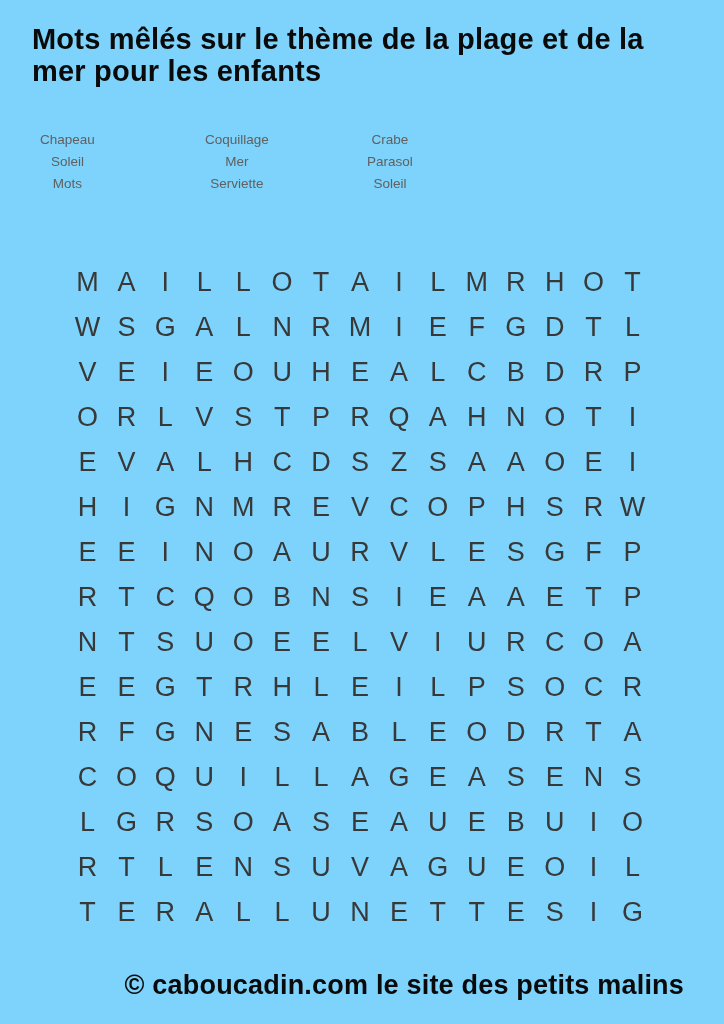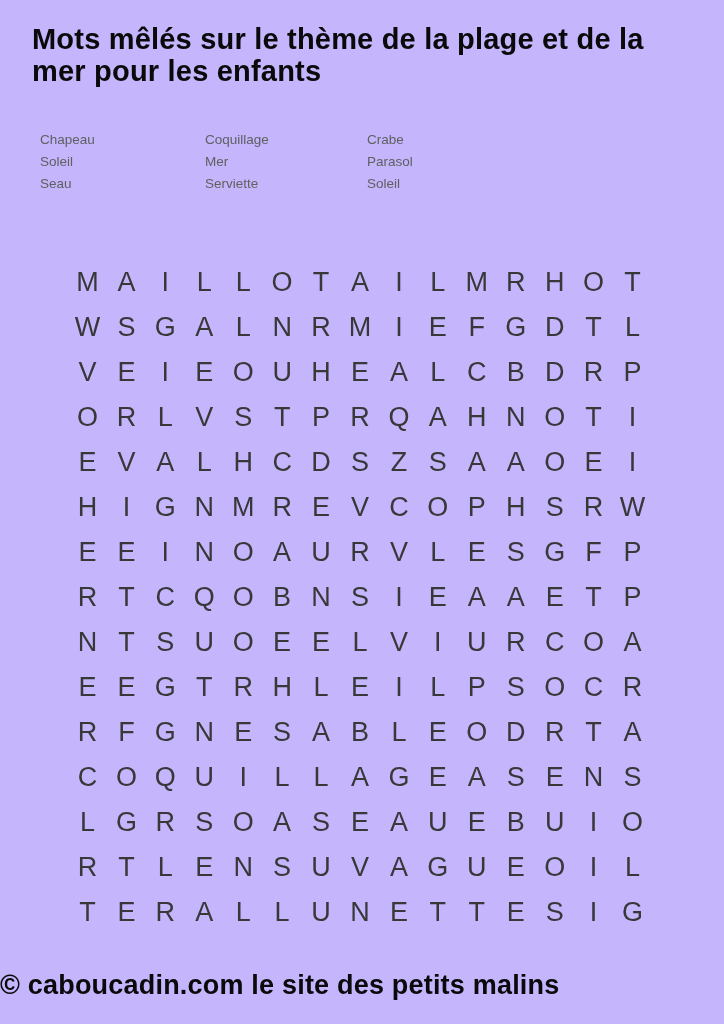--- a/index.html
+++ b/index.html
@@ -4,21 +4,21 @@
 <style>
   html, body {
     margin: 0;
     padding: 0;
     background: #ffffff;
   }
   .page {
     position: relative;
     width: 724px;
     height: 1024px;
-    background: #c4b5fd;
+    background: #7dd3fc;
     overflow: hidden;
     font-family: "Liberation Sans", sans-serif;
   }
   .title {
     position: absolute;
     left: 32px;
     top: 24px;
     width: 668px;
     margin: 0;
     font-size: 29px;
@@ -26,20 +26,21 @@
     font-weight: bold;
     color: #0a0a0a;
     letter-spacing: 0.2px;
   }
   .word-list {
     position: absolute;
     top: 129px;
     left: 0;
     width: 724px;
     height: 70px;
+    text-align: center;
   }
   .word-col {
     position: absolute;
     top: 0;
   }
   .word-col.c0 { left: 40px; }
   .word-col.c1 { left: 205px; }
   .word-col.c2 { left: 367px; }
   .word-col.c3 { left: 530px; }
   .word {
@@ -64,39 +65,39 @@
     font-size: 27px;
     font-weight: 300;
     color: #383838;
   }
   .footer {
     position: absolute;
     left: 0;
     right: 40px;
     top: 970px;
     margin: 0;
-    text-align: left;
+    text-align: right;
     font-size: 27px;
     font-weight: bold;
     color: #0a0a0a;
     letter-spacing: 0.2px;
   }
 </style>
 </head>
 <body>
 
 <div class="page">
 
   <h1 class="title">Mots mêlés sur le thème de la plage et de la mer pour les enfants</h1>
 
   <div class="word-list">
     <div class="word-col c0">
       <div class="word">Chapeau</div>
       <div class="word">Soleil</div>
-      <div class="word">Seau</div>
+      <div class="word">Mots</div>
     </div>
     <div class="word-col c2">
       <div class="word">Crabe</div>
       <div class="word">Parasol</div>
       <div class="word">Soleil</div>
     </div>
     <div class="word-col c1">
       <div class="word">Coquillage</div>
       <div class="word">Mer</div>
       <div class="word">Serviette</div>

